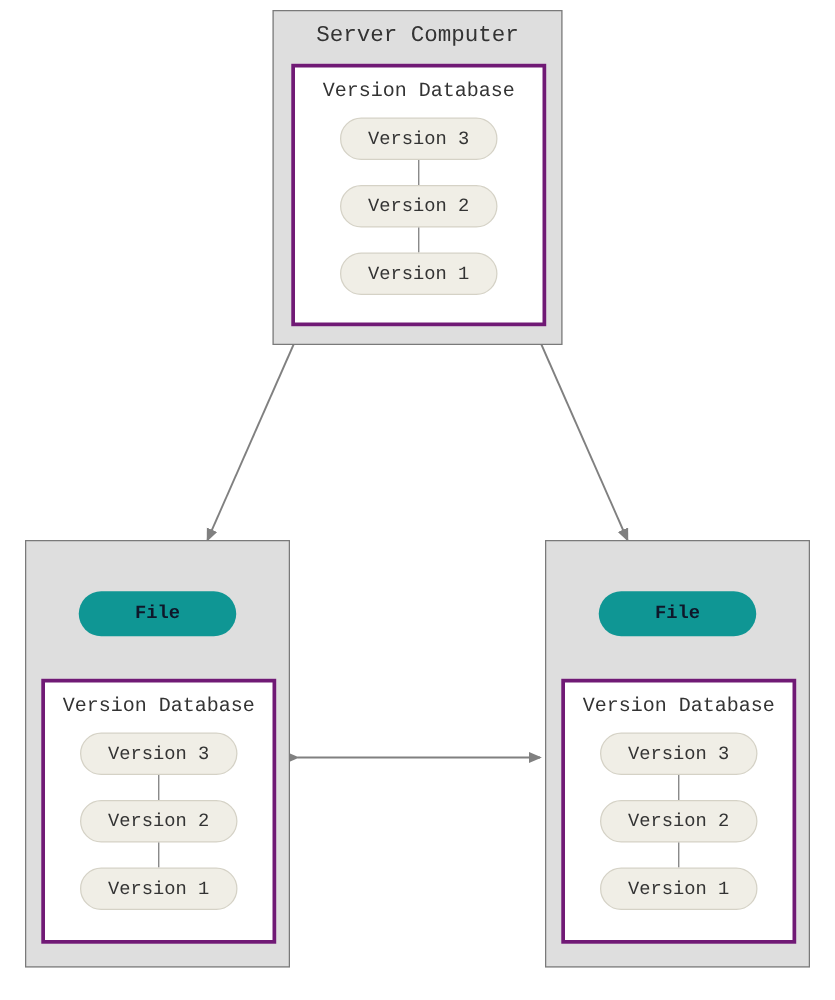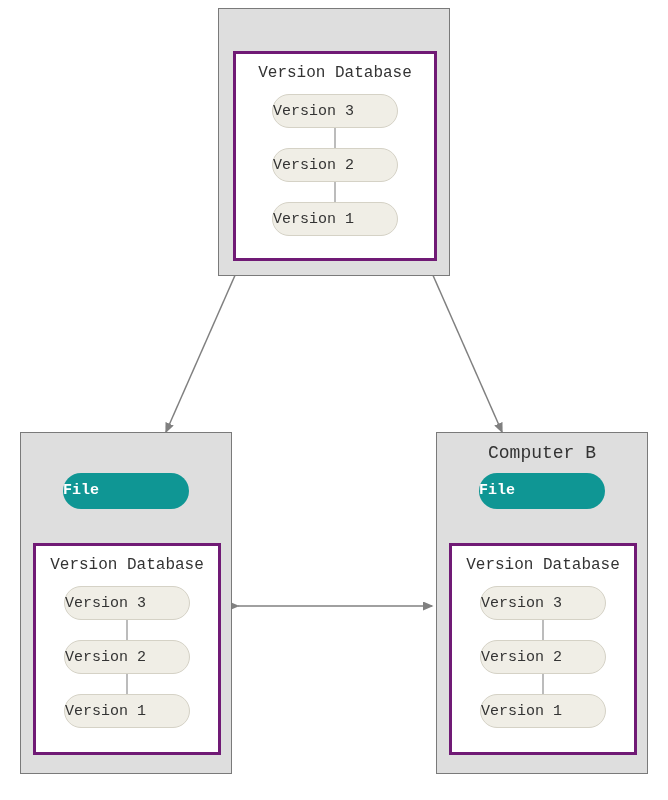--- a/index.html
+++ b/index.html
@@ -37,32 +37,33 @@
     color: #333;
     padding: 10px 0 4px 0;
   }
   .pill {
     position: absolute;
     left: 50%;
     transform: translateX(-50%);
     width: 126px;
     height: 34px;
     border-radius: 18px;
+    text-align: center;
     line-height: 34px;
     font-size: 15px;
     box-sizing: border-box;
   }
   .version-pill {
     background: #f0eee6;
     border: 1px solid #d5d2c6;
     color: #333;
   }
   .file-pill {
     background: #0f9694;
-    color: #ffffff;
+    color: #0f172a;
     font-weight: bold;
     width: 126px;
     height: 36px;
     line-height: 36px;
     border-radius: 20px;
   }
   .vconn {
     position: absolute;
     left: 50%;
     width: 1px;
@@ -95,20 +96,21 @@
     <line x1="428" y1="264" x2="502" y2="432" stroke="#808080" stroke-width="1.5" marker-start="url(#arrowhead)" marker-end="url(#arrowhead)"></line>
 
     <line x1="238" y1="606" x2="432" y2="606" stroke="#808080" stroke-width="1.5" marker-start="url(#arrowhead)" marker-end="url(#arrowhead)"></line>
 
     <line x1="126" y1="542" x2="126" y2="510" stroke="#808080" stroke-width="1.5" marker-end="url(#arrowhead)"></line>
 
     <line x1="542" y1="542" x2="542" y2="510" stroke="#808080" stroke-width="1.5" marker-end="url(#arrowhead)"></line>
   </svg>
 
   <div class="computer-box" style="left:218px; top:8px; width:232px; height:268px;">
+    <div class="computer-title">Server Computer</div>
     <div class="db-box" style="left:14px; top:42px; width:204px; height:210px;">
       <div class="db-title">Version Database</div>
       <div class="pill version-pill" style="top:40px;">Version 3</div>
       <div class="vconn" style="top:74px; height:20px;"></div>
       <div class="pill version-pill" style="top:94px;">Version 2</div>
       <div class="vconn" style="top:128px; height:20px;"></div>
       <div class="pill version-pill" style="top:148px;">Version 1</div>
     </div>
   </div>
 
@@ -118,21 +120,20 @@
       <div class="db-title">Version Database</div>
       <div class="pill version-pill" style="top:40px;">Version 3</div>
       <div class="vconn" style="top:74px; height:20px;"></div>
       <div class="pill version-pill" style="top:94px;">Version 2</div>
       <div class="vconn" style="top:128px; height:20px;"></div>
       <div class="pill version-pill" style="top:148px;">Version 1</div>
     </div>
   </div>
 
   <div class="computer-box" style="left:436px; top:432px; width:212px; height:342px;">
-    <div class="computer-title">Computer B</div>
     <div class="pill file-pill" style="top:40px;">File</div>
     <div class="db-box" style="left:12px; top:110px; width:188px; height:212px;">
       <div class="db-title">Version Database</div>
       <div class="pill version-pill" style="top:40px;">Version 3</div>
       <div class="vconn" style="top:74px; height:20px;"></div>
       <div class="pill version-pill" style="top:94px;">Version 2</div>
       <div class="vconn" style="top:128px; height:20px;"></div>
       <div class="pill version-pill" style="top:148px;">Version 1</div>
     </div>
   </div>

